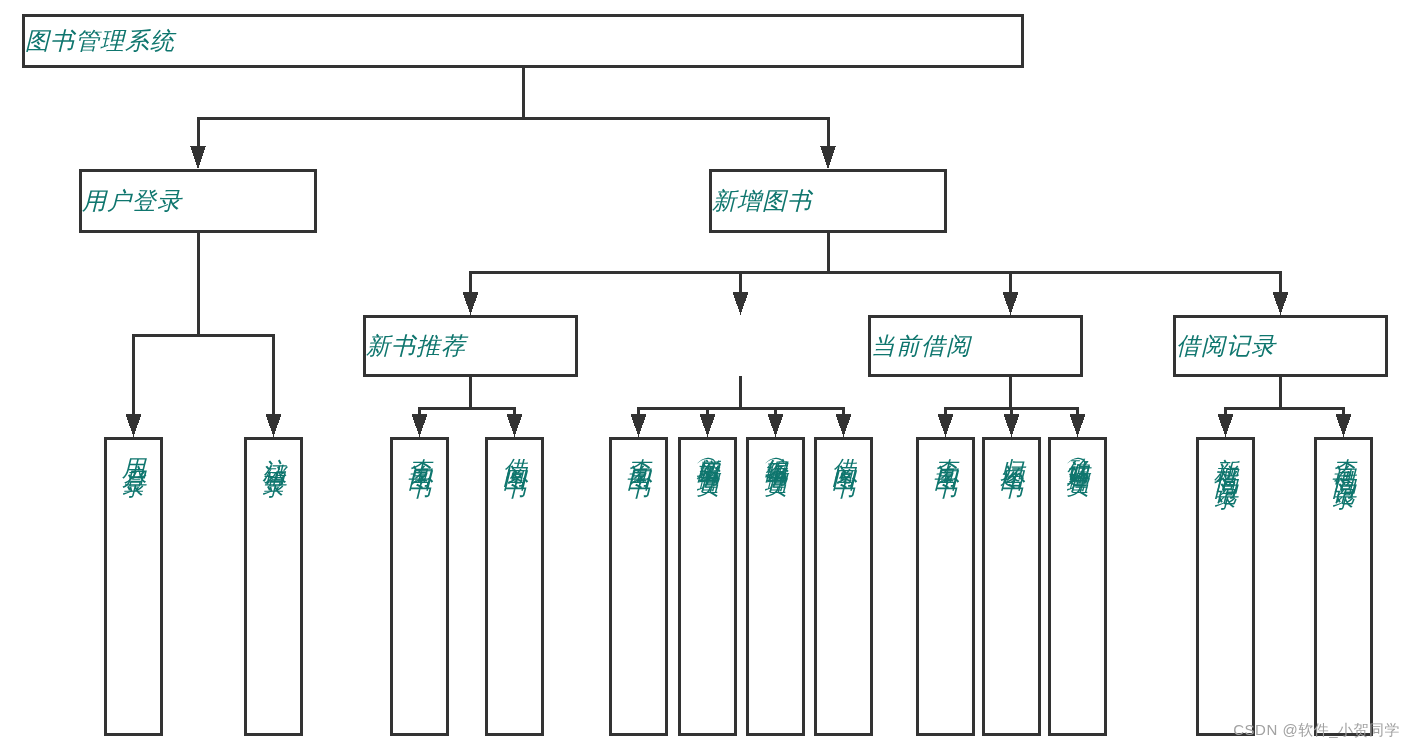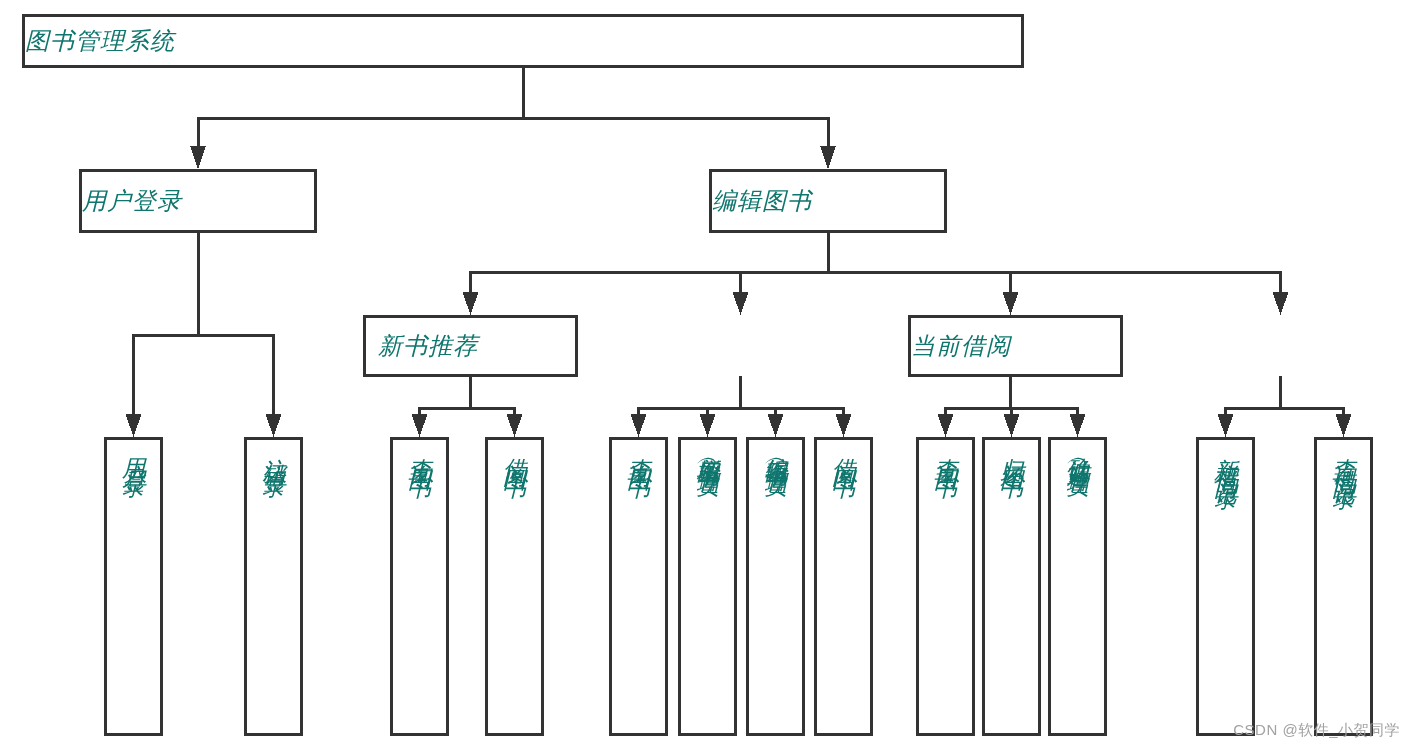--- a/index.html
+++ b/index.html
@@ -115,28 +115,31 @@
   </svg>
 
   <div class="box h-box" style="left:22px; top:14px; width:1002px; height:54px;">
     <span>图书管理系统</span>
   </div>
 
   <div class="box h-box lvl2" style="left:79px;">
     <span>用户登录</span>
   </div>
   <div class="box h-box lvl2" style="left:709px;">
-    <span>编辑图书</span>
+    <span>新增图书</span>
   </div>
 
-  <div class="box h-box lvl3" style="left:363px;padding-left:12px;">
+  <div class="box h-box lvl3" style="left:363px;">
     <span>新书推荐</span>
   </div>
-  <div class="box h-box lvl3" style="left:908px;">
+  <div class="box h-box lvl3" style="left:868px;">
     <span>当前借阅</span>
+  </div>
+  <div class="box h-box lvl3" style="left:1173px;">
+    <span>借阅记录</span>
   </div>
 
   <div class="box v-box" style="left:104px;">
     <span>用户登录</span>
   </div>
   <div class="box v-box" style="left:244px;">
     <span>注销登录</span>
   </div>
 
   <div class="box v-box" style="left:390px;">

